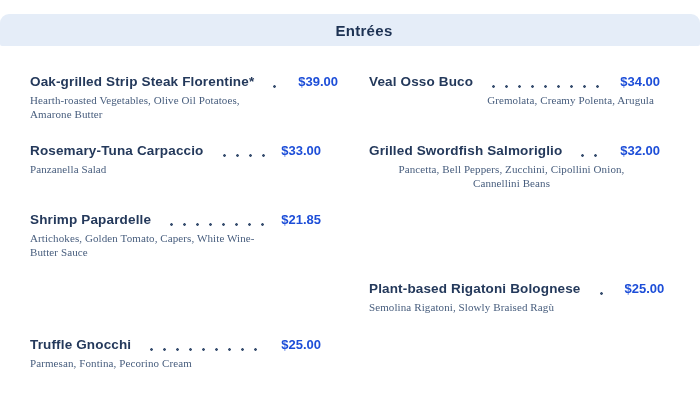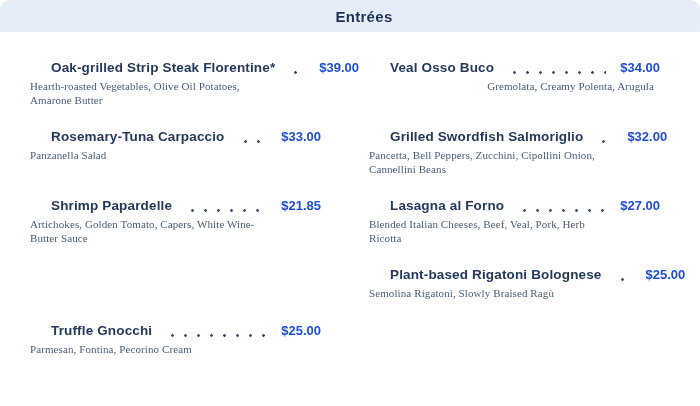--- a/index.html
+++ b/index.html
@@ -3,20 +3,21 @@
 <meta charset="utf-8">
 <style>
   * { margin: 0; padding: 0; box-sizing: border-box; }
   html, body {
     width: 700px; height: 406px;
     background: #ffffff;
     font-family: "Liberation Sans", "DejaVu Sans", sans-serif;
     overflow: hidden;
   }
   .band {
+    margin-top: 14px;
     height: 32px;
     background: #e5edf8;
     border-radius: 9px 9px 2px 2px;
     display: flex; align-items: center; justify-content: center; padding-left: 28px;
   }
   .band-title {
     font-weight: bold;
     font-size: 15px;
     color: #1d3253;
     letter-spacing: 0.3px;
@@ -26,21 +27,20 @@
     grid-template-columns: 1fr 1fr;
     column-gap: 48px;
     row-gap: 21px;
     padding: 27px 40px 0 30px;
   }
   .menu-item { min-width: 0; }
   .item-header {
     display: flex;
     align-items: baseline;
     line-height: 18px;
-    margin-left: 21px;
   }
   .item-name {
     font-weight: bold;
     font-size: 13.5px;
     color: #24395b;
     letter-spacing: 0.15px;
     white-space: nowrap;
   }
   .leader {
     flex: 1;
@@ -113,37 +113,28 @@
       <div class="item-desc">Parmesan, Fontina, Pecorino Cream</div>
     </div>
     <div class="menu-item" style="grid-area: 1 / 2; text-align: right;">
       <div class="item-header">
         <span class="item-name">Veal Osso Buco</span>
         <span class="leader"></span>
         <span class="item-price">$34.00</span>
       </div>
       <div class="item-desc">Gremolata, Creamy Polenta, Arugula</div>
     </div>
-    <div class="menu-item" style="grid-area: 2 / 2;">
+    <div class="menu-item" style="grid-area: 2 / 2; text-align: center;">
       <div class="item-header">
         <span class="item-name">Grilled Swordfish Salmoriglio</span>
         <span class="leader"></span>
         <span class="item-price">$32.00</span>
       </div>
       <div class="item-desc">Pancetta, Bell Peppers, Zucchini, Cipollini Onion,
 Cannellini Beans</div>
-    </div>
-    <div class="menu-item" style="grid-area: 3 / 2;">
-      <div class="item-header">
-        <span class="item-name">Lasagna al Forno</span>
-        <span class="leader"></span>
-        <span class="item-price">$27.00</span>
-      </div>
-      <div class="item-desc">Blended Italian Cheeses, Beef, Veal, Pork, Herb
-Ricotta</div>
     </div>
     <div class="menu-item" style="grid-area: 4 / 2;">
       <div class="item-header">
         <span class="item-name">Plant-based Rigatoni Bolognese</span>
         <span class="leader"></span>
         <span class="item-price">$25.00</span>
       </div>
       <div class="item-desc">Semolina Rigatoni, Slowly Braised Ragù</div>
     </div>
   </div>

